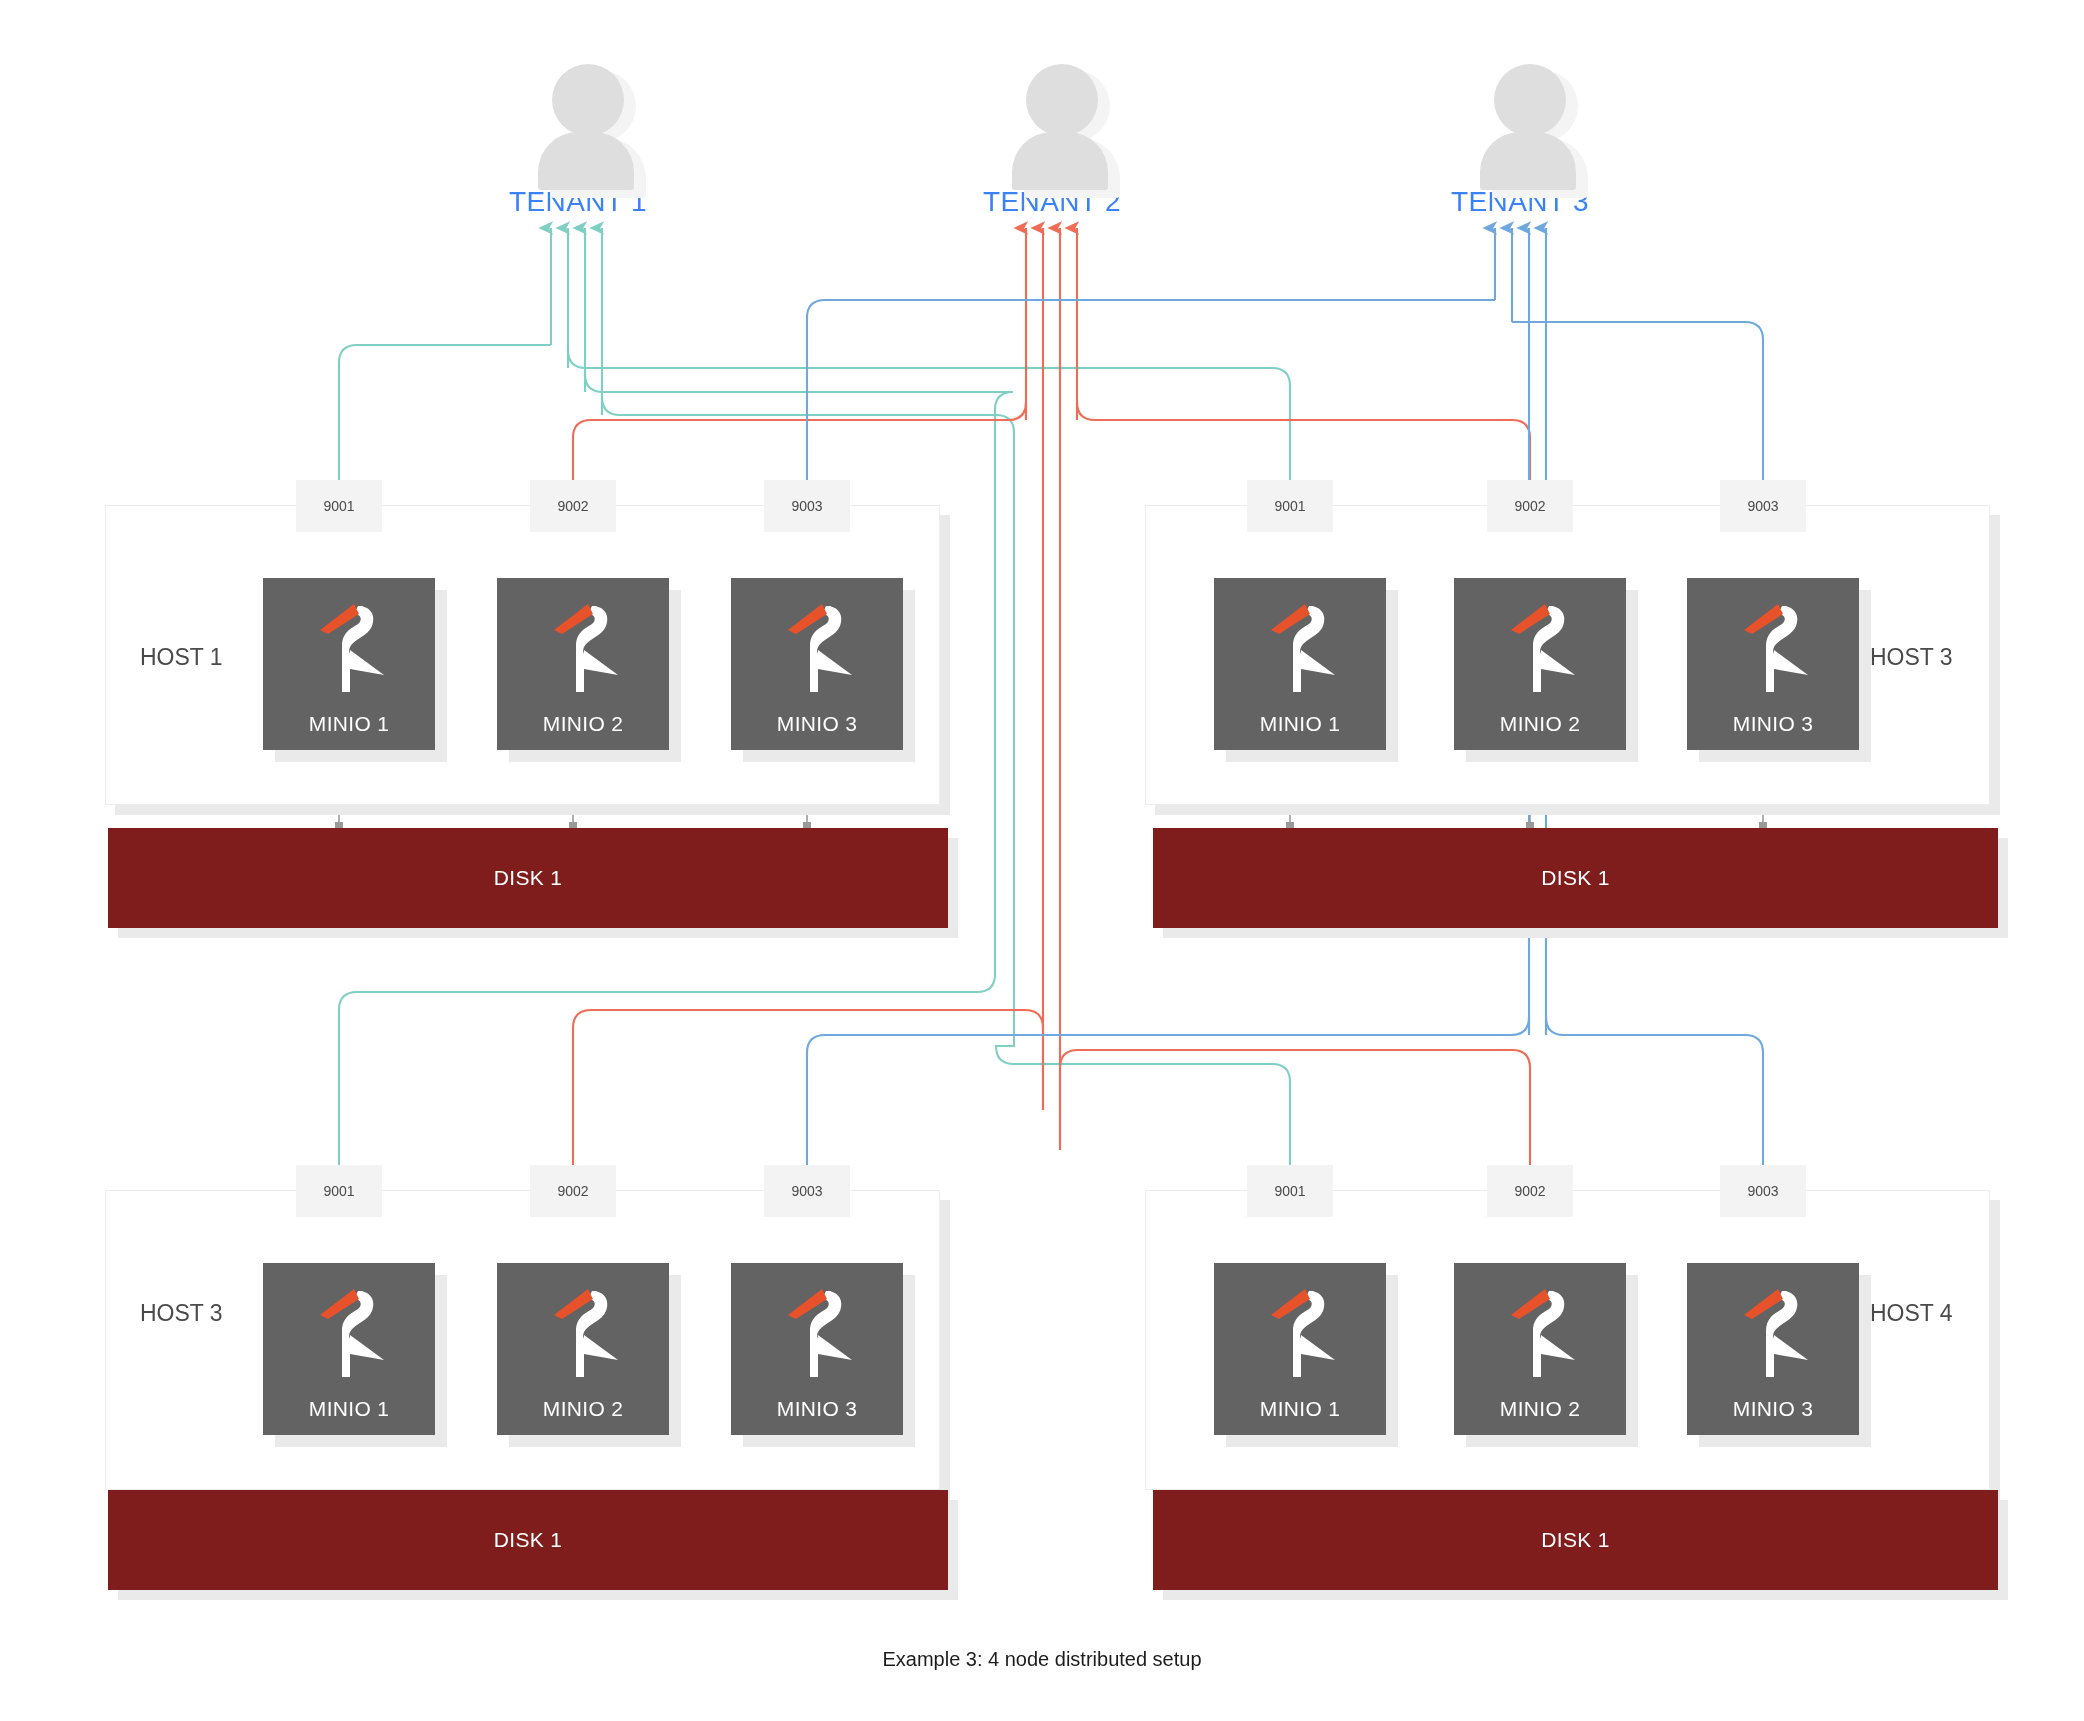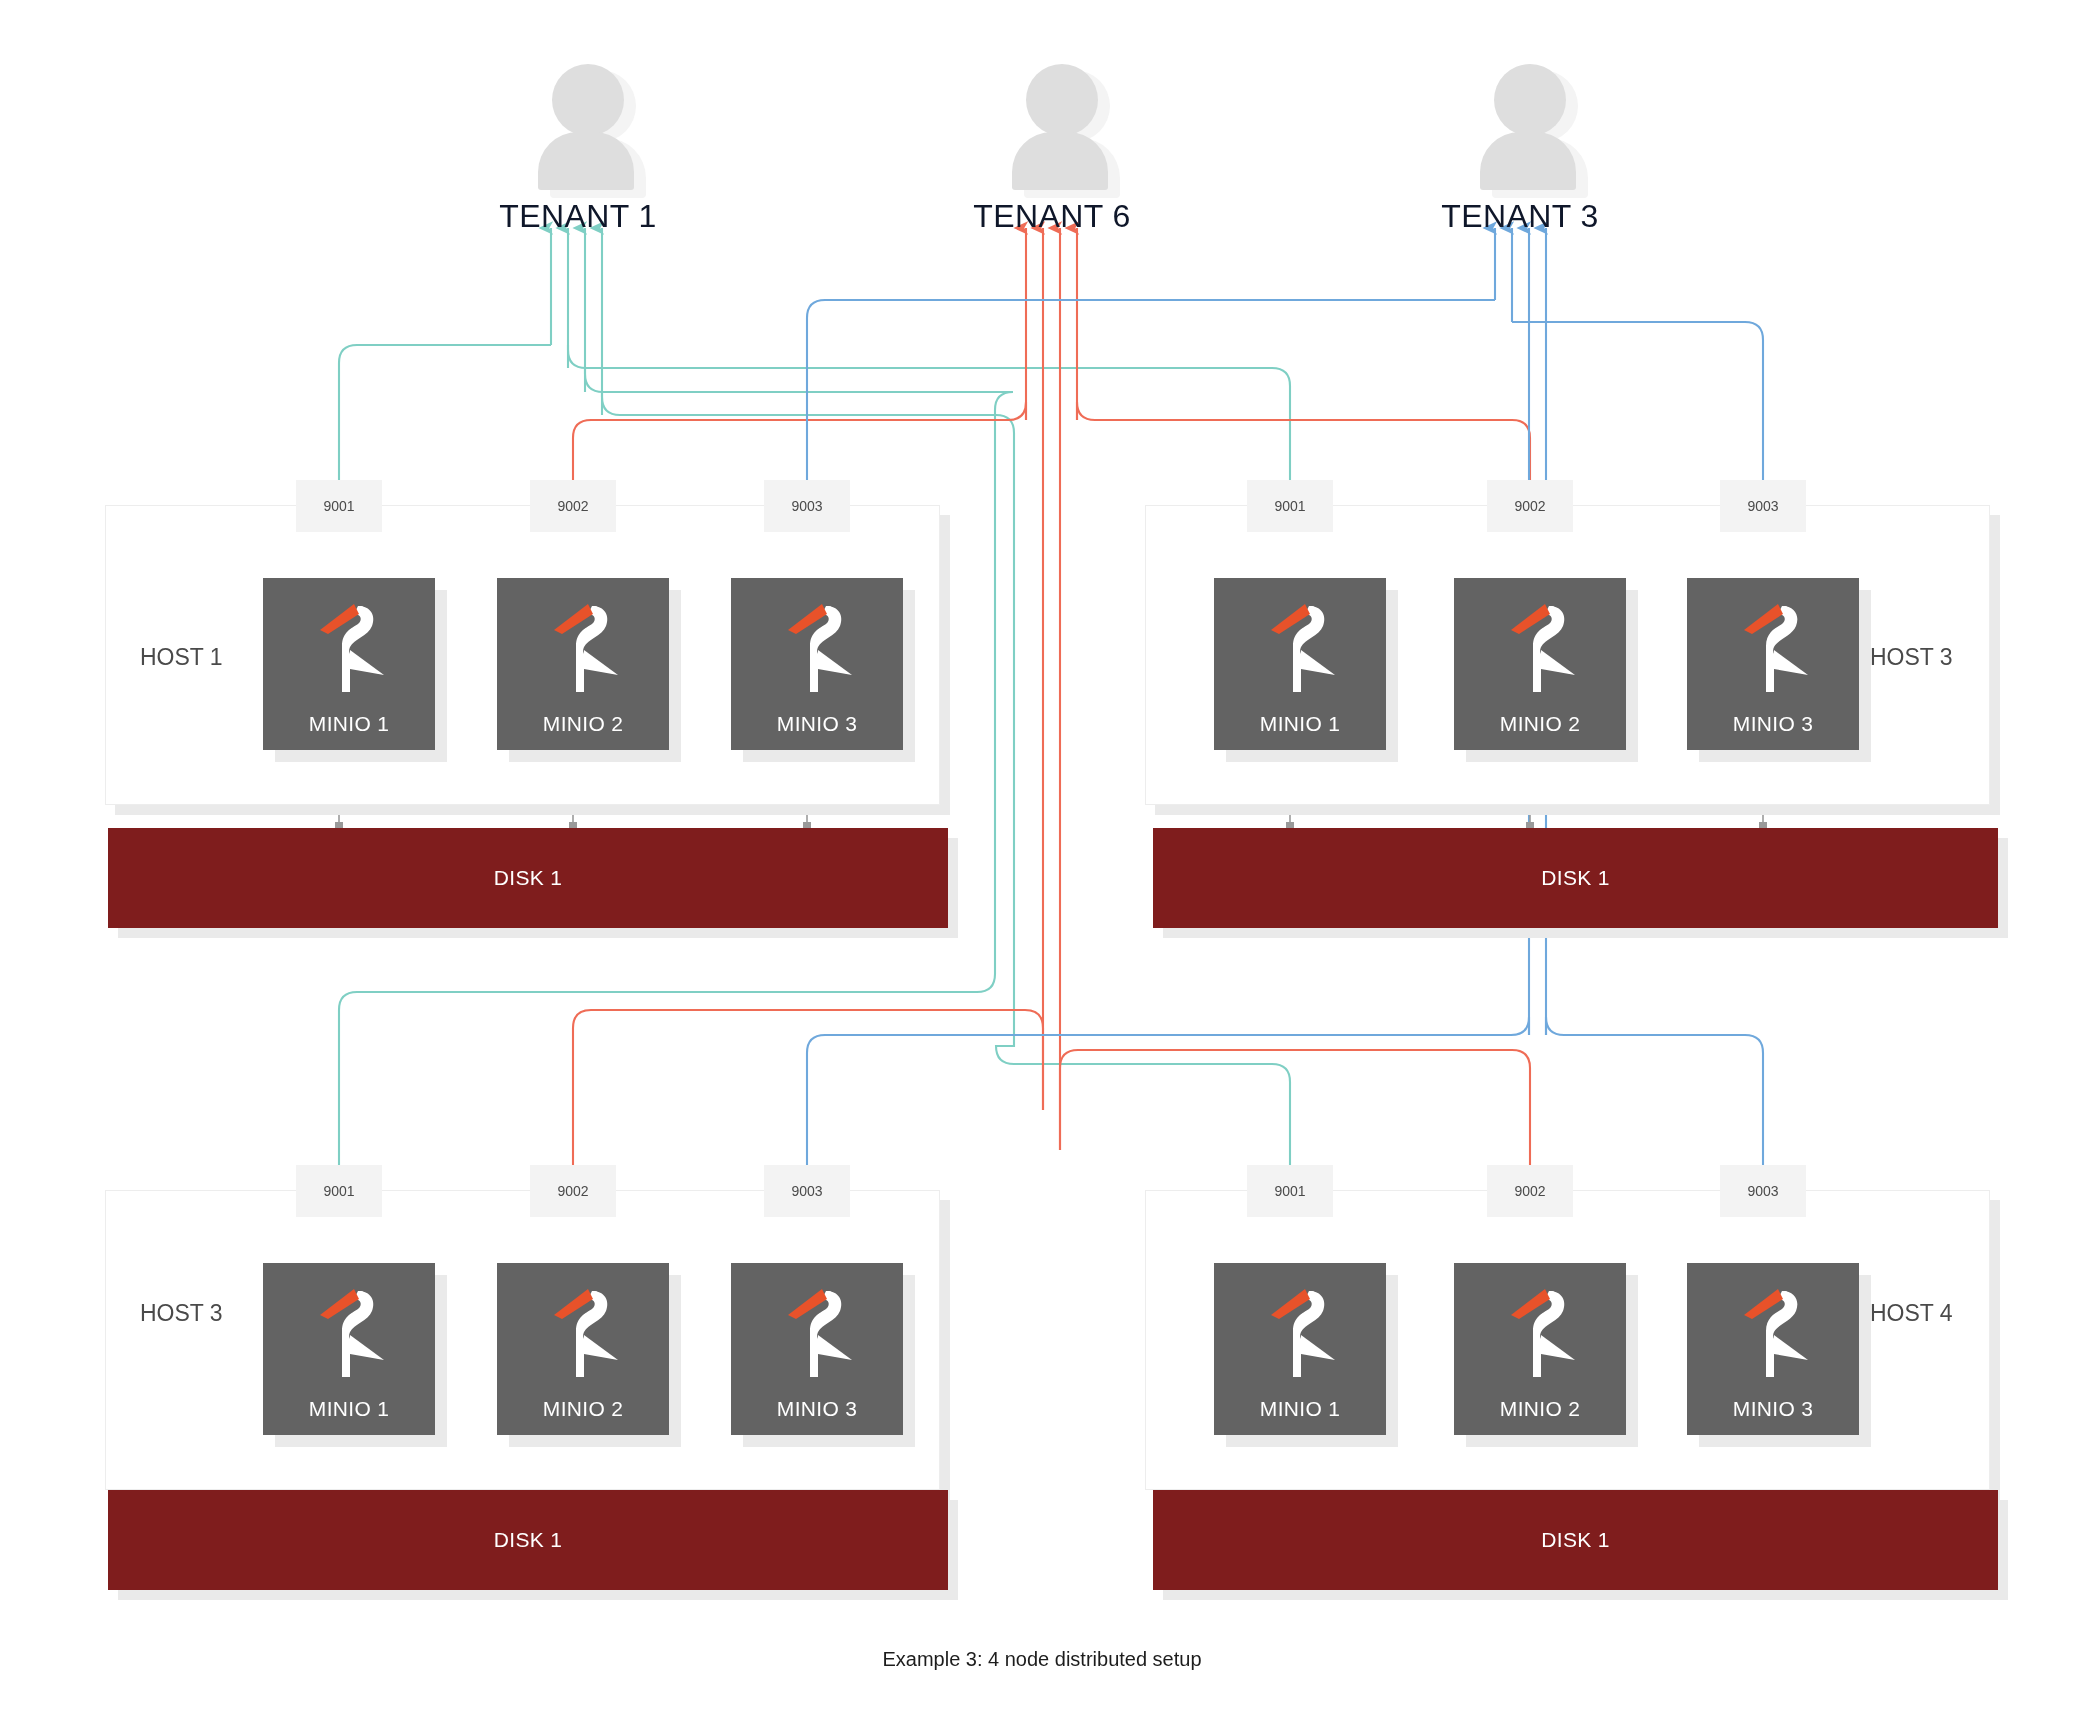--- a/index.html
+++ b/index.html
@@ -7,21 +7,21 @@
   #stage{position:relative;width:2084px;height:1721px;background:#fff;overflow:hidden;}
   #wires{position:absolute;left:0;top:0;width:2084px;height:1721px;pointer-events:none;}
 
   
   .tenant{position:absolute;width:200px;text-align:center;}
   .tenant-icon{position:relative;width:100px;height:120px;margin:0 auto;}
   .t-shadow-head{position:absolute;left:36px;top:12px;width:72px;height:72px;border-radius:50%;background:#f4f4f4;}
   .t-shadow-body{position:absolute;left:22px;top:80px;width:96px;height:60px;border-radius:40px 40px 4px 4px;background:#f4f4f4;}
   .t-head{position:absolute;left:24px;top:6px;width:72px;height:72px;border-radius:50%;background:#dedede;}
   .t-body{position:absolute;left:10px;top:74px;width:96px;height:58px;border-radius:40px 40px 3px 3px;background:#dedede;}
-  .tenant-label{margin-top:20px;font-size:32px;color:#0f172a;letter-spacing:.4px;white-space:nowrap;}
+  .tenant-label{margin-top:8px;font-size:28px;color:#3b82f6;letter-spacing:.4px;white-space:nowrap;}
 
   
   .host{position:absolute;background:#ffffff;border:1px solid #ededed;box-sizing:border-box;
         box-shadow:10px 10px 0 0 #eaeaea;}
   .host-label{position:absolute;font-size:23px;color:#4a4a4a;white-space:nowrap;}
 
   
   .minio{position:absolute;width:172px;height:172px;background:#636363;box-shadow:12px 12px 0 0 #eaeaea;}
   .minio-name{position:absolute;left:0;right:0;bottom:14px;text-align:center;color:#fff;font-size:21px;letter-spacing:.3px;}
   .minio-logo{position:absolute;left:50%;top:14px;transform:translateX(-50%);width:86px;height:106px;}
@@ -172,21 +172,21 @@
     <div class="tenant-label">TENANT 1</div>
   </div>
 
   <div class="tenant" style="left:952px;top:58px;">
     <div class="tenant-icon">
       <div class="t-shadow-head"></div>
         <div class="t-shadow-body"></div>
       <div class="t-head"></div>
         <div class="t-body"></div>
     </div>
-    <div class="tenant-label">TENANT 6</div>
+    <div class="tenant-label">TENANT 2</div>
   </div>
 
   <div class="tenant" style="left:1420px;top:58px;">
     <div class="tenant-icon">
       <div class="t-shadow-head"></div>
         <div class="t-shadow-body"></div>
       <div class="t-head"></div>
         <div class="t-body"></div>
     </div>
     <div class="tenant-label">TENANT 3</div>

